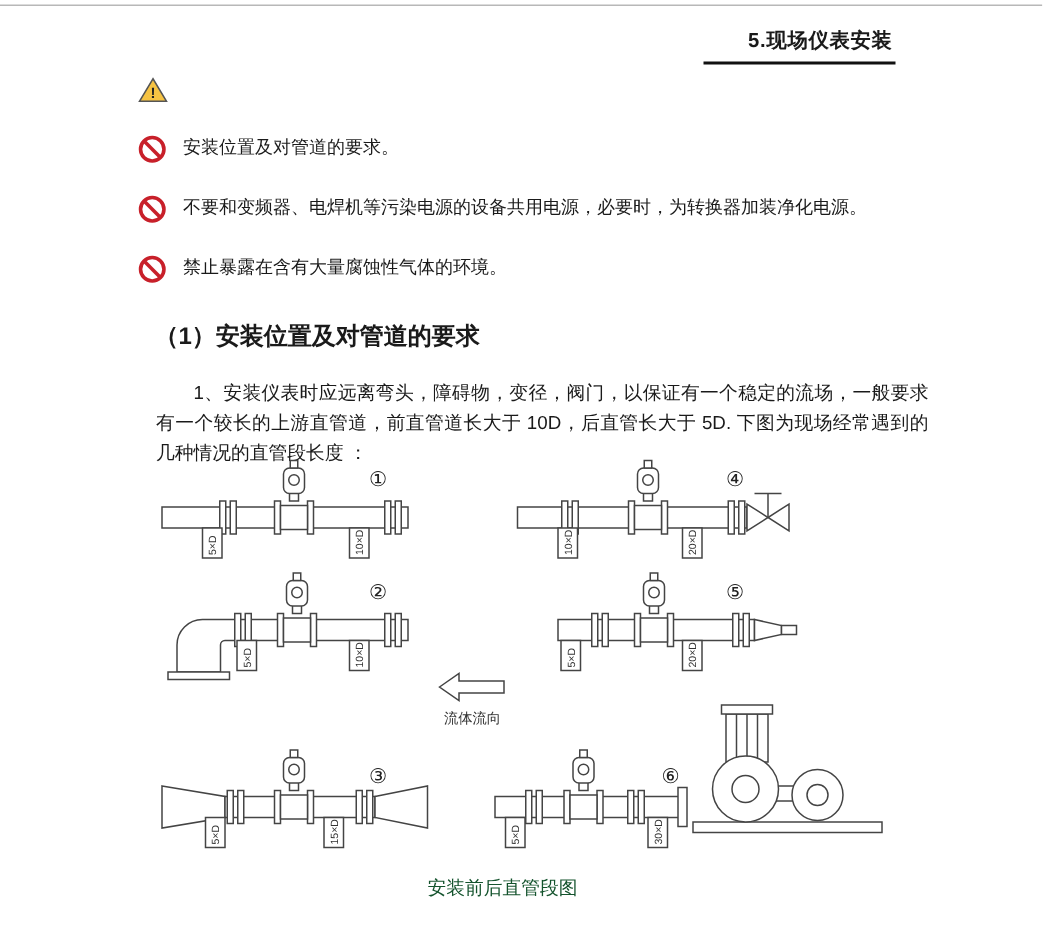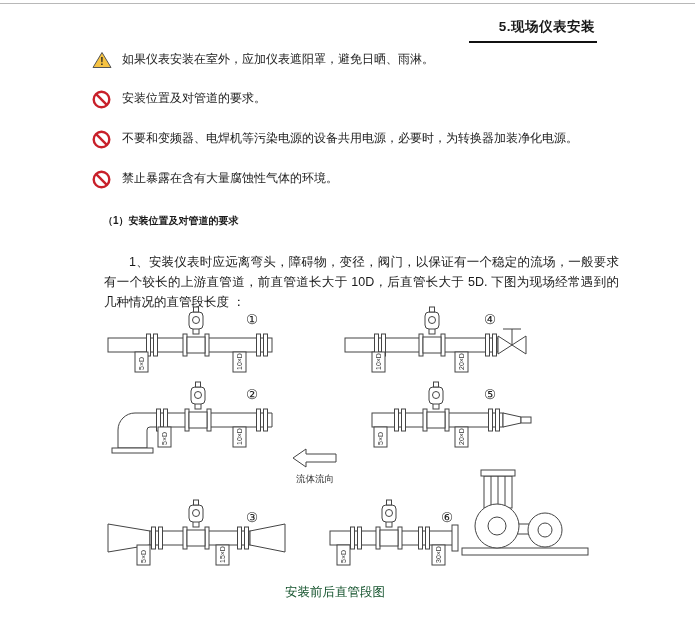--- a/index.html
+++ b/index.html
@@ -41,21 +41,21 @@
     min-height: 22px;
     margin-bottom: 15px;
     font-size: 12px;
     line-height: 1.5;
   }
   .warning-row .icon-wrap { flex: 0 0 20px; padding-top: 1px; }
   .section-heading {
     position: absolute;
     left: 103px;
     top: 214px;
-    font-size: 10px;
+    font-size: 16px;
     font-weight: bold;
   }
   .para {
     position: absolute;
     left: 88px;
     top: 236px;
     width: 515px;
     margin: 16px;
     font-size: 12.5px;
     line-height: 1.6;
@@ -91,21 +91,20 @@
   </div>
 
   <div class="warnings">
     <div class="warning-row">
       <span class="icon-wrap">
         <svg width="20" height="18" viewBox="0 0 20 18">
           <path d="M10,1.5 L19,16.5 L1,16.5 Z" fill="#f6c343" stroke="#555" stroke-width="1"></path>
           <text x="10" y="14" text-anchor="middle" font-size="10" font-weight="bold" fill="#222">!</text>
         </svg>
       </span>
-      <span>如果仪表安装在室外，应加仪表遮阳罩，避免日晒、雨淋。</span>
     </div>
     <div class="warning-row">
       <span class="icon-wrap">
         <svg width="19" height="19" viewBox="0 0 19 19">
           <circle cx="9.5" cy="9.5" r="7.8" fill="none" stroke="#c8202a" stroke-width="2.4"></circle>
           <line x1="4.2" y1="4.2" x2="14.8" y2="14.8" stroke="#c8202a" stroke-width="2.4"></line>
         </svg>
       </span>
       <span>安装位置及对管道的要求。</span>
     </div>

